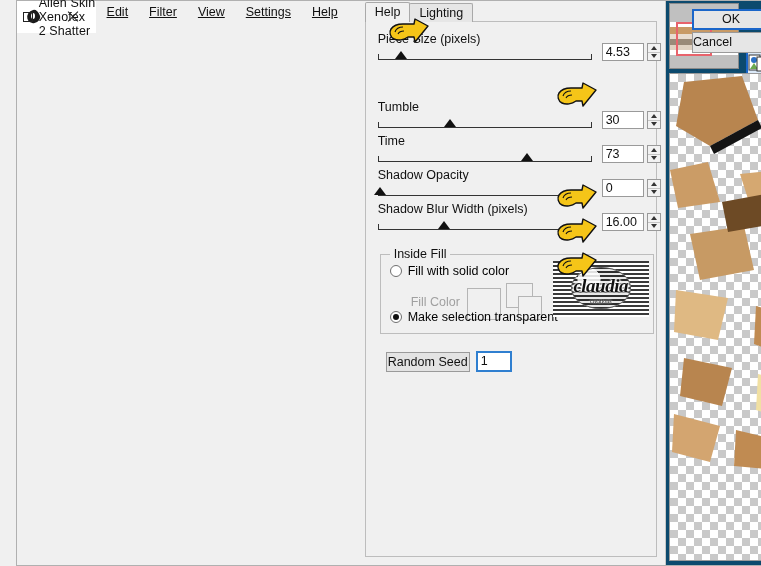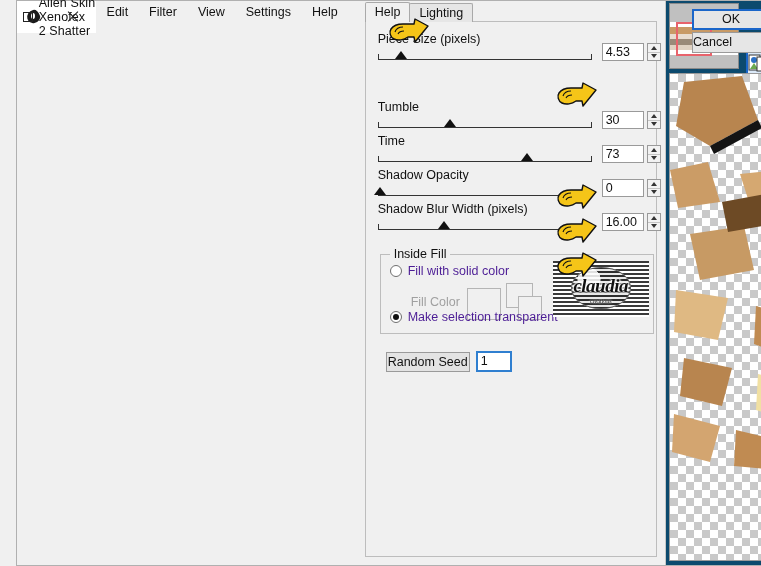--- a/index.html
+++ b/index.html
@@ -44,21 +44,21 @@
     content:"";position:absolute;left:-1px;top:5px;width:14px;height:1px;background:#222;
   }
   .win-btn .x:before{transform:rotate(45deg);}
   .win-btn .x:after{transform:rotate(-45deg);}
   
   .menubar{
     height:21px;flex:0 0 21px;background:#f0f0f0;display:flex;align-items:center;
     padding-left:9px;
   }
   .menu-item{
-    font-size:12.5px;color:#111;margin-right:17px;padding:1px 2px;cursor:default;
+    font-size:12.5px;color:#111;margin-right:17px;padding:1px 2px;cursor:default;text-decoration:underline;
   }
   
   .body{flex:1 1 auto;display:flex;position:relative;background:#f0f0f0;}
   .left-pane{
     width:308px;flex:0 0 308px;position:relative;background:#f0f0f0;
     border-right:1px solid #c8c8c8;
   }
   .right-pane{flex:1 1 auto;position:relative;background:#0c4a6e;}
   
   .tabstrip{position:absolute;left:8px;top:2px;height:19px;display:flex;align-items:flex-end;z-index:3;}
@@ -105,21 +105,21 @@
   .sp-up{border-bottom:4px solid #333;}
   .sp-dn{border-top:4px solid #333;}
   
   .group{
     position:absolute;left:14px;top:232px;width:274px;height:80px;
     border:1px solid #bdbdbd;box-sizing:border-box;
   }
   .group-title{
     position:absolute;left:9px;top:-8px;background:#f0f0f0;padding:0 4px;font-size:12.5px;color:#111;
   }
-  .radio-row{position:absolute;display:flex;align-items:center;font-size:12.5px;color:#4c1d95;}
+  .radio-row{position:absolute;display:flex;align-items:center;font-size:12.5px;color:#000000;}
   .radio{
     width:12px;height:12px;border:1px solid #6f6f6f;border-radius:50%;
     box-sizing:border-box;background:#fff;margin-right:6px;position:relative;flex:0 0 12px;
   }
   .radio.checked:after{
     content:"";position:absolute;left:2px;top:2px;width:6px;height:6px;border-radius:50%;background:#111;
   }
   .fill-color-label{position:absolute;left:30px;top:40px;font-size:12.5px;color:#a0a0a0;}
   .swatch{
     position:absolute;border:1px solid #b5b5b5;background:#f0f0f0;box-sizing:border-box;

